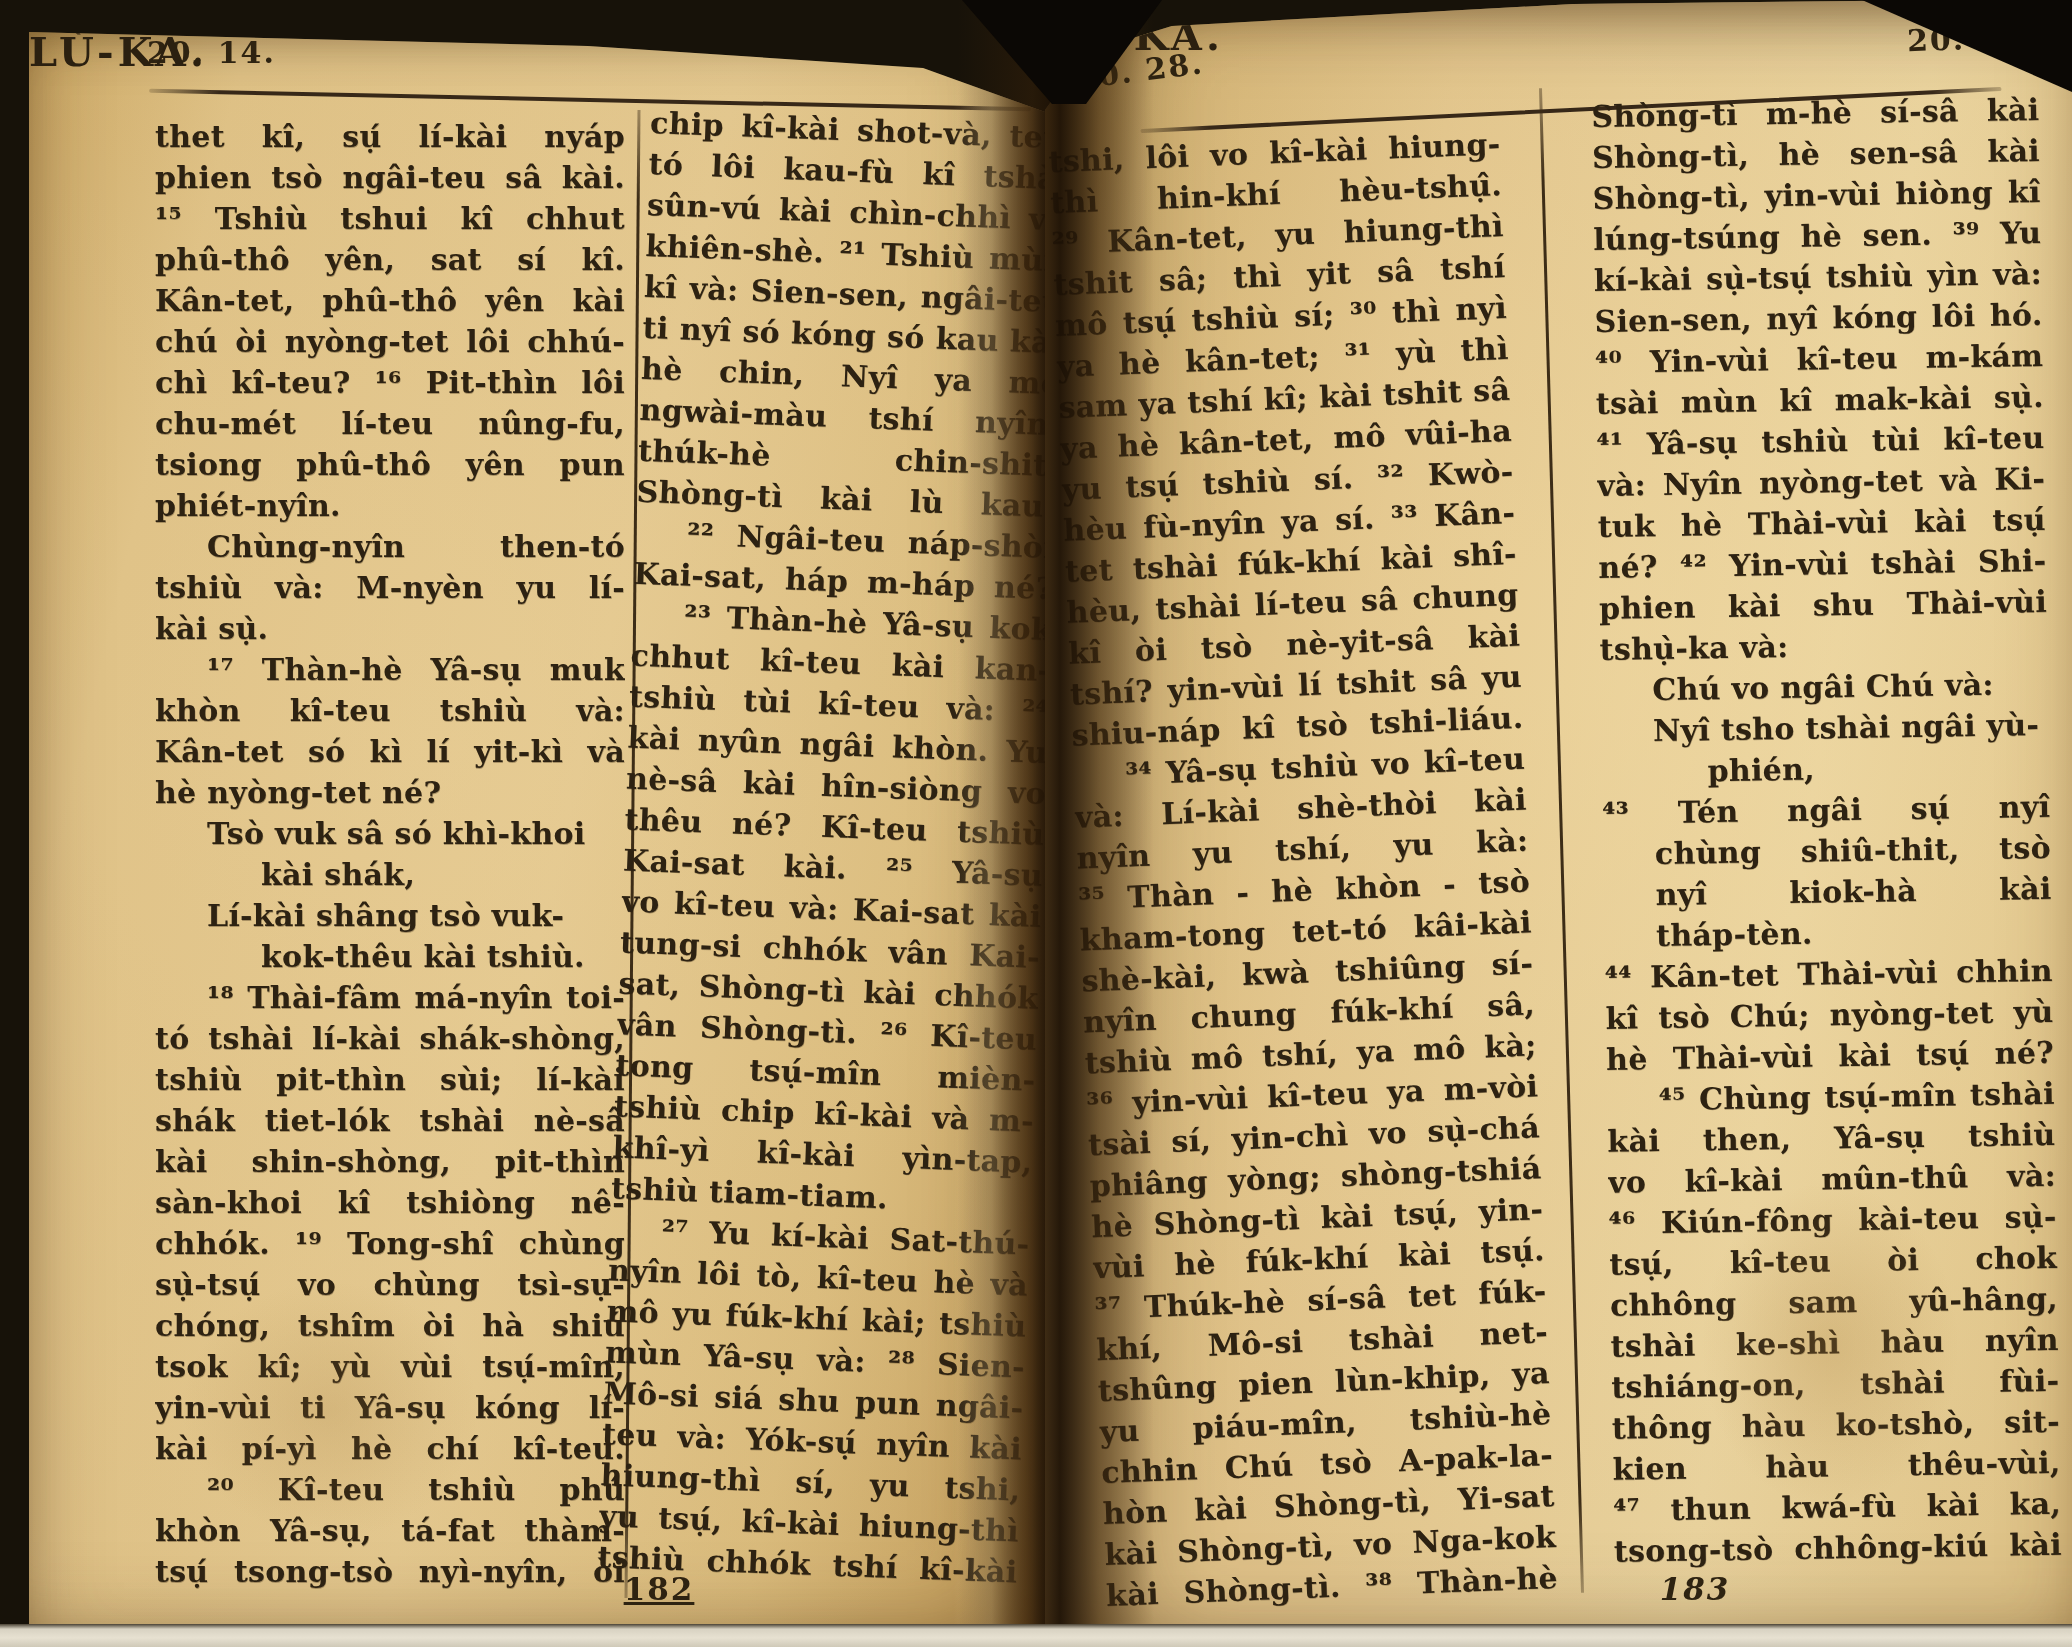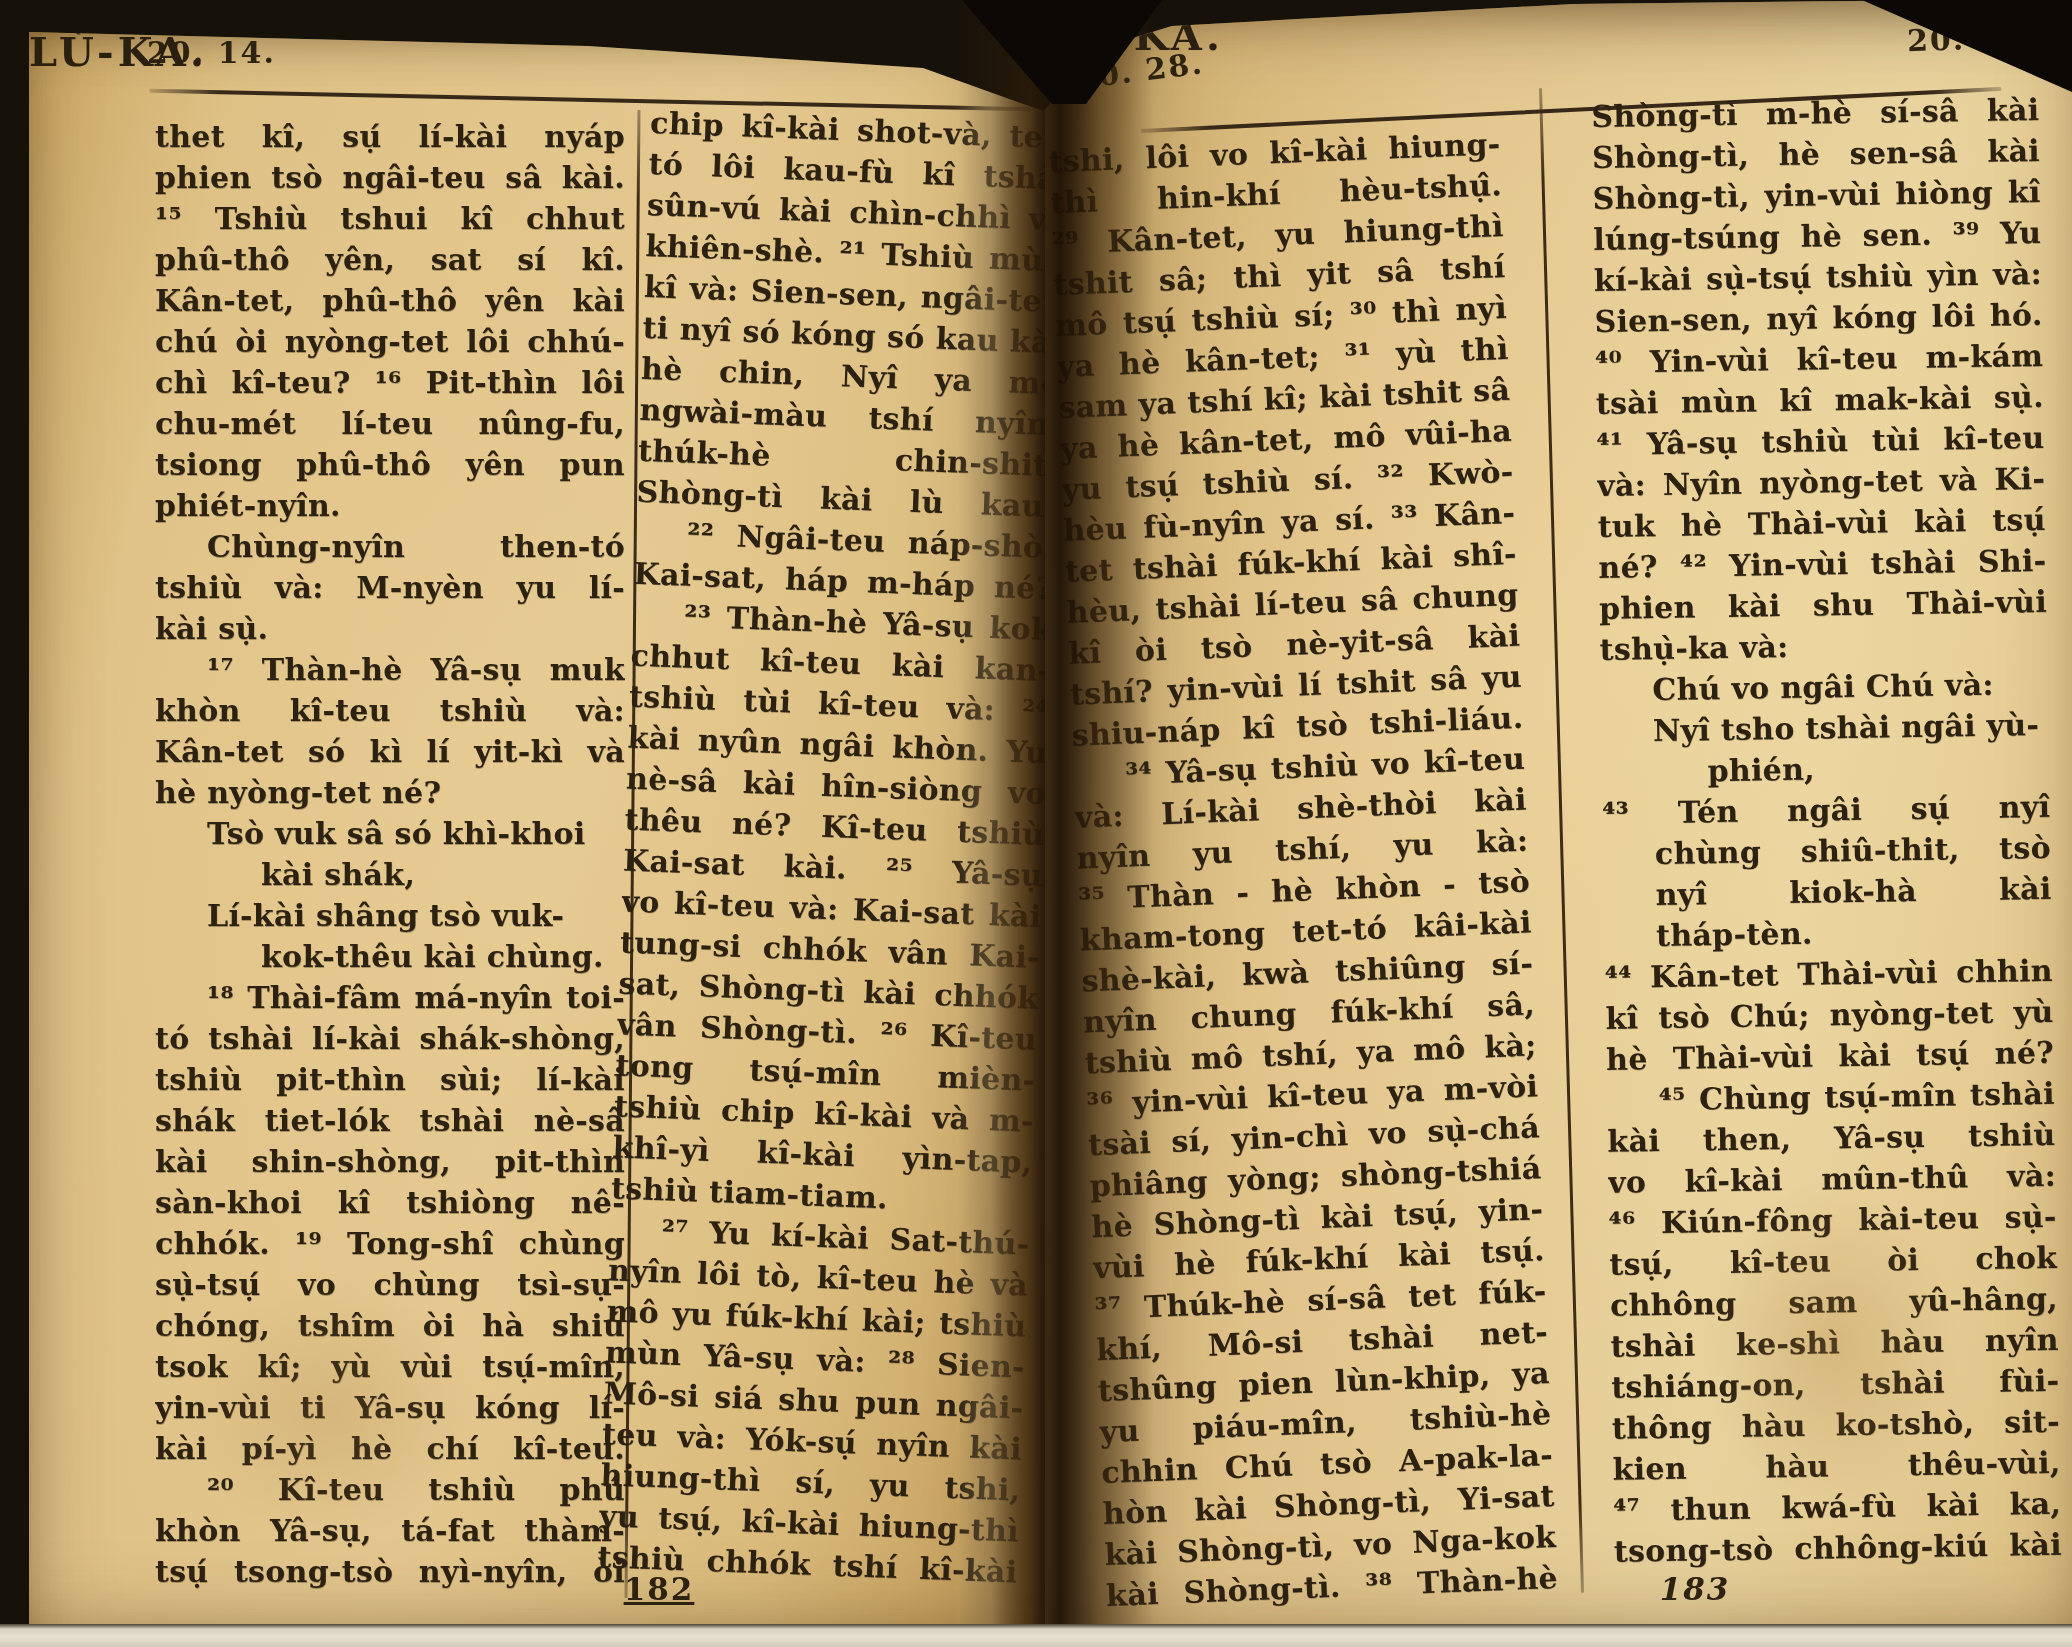--- a/index.html
+++ b/index.html
@@ -105,21 +105,21 @@
         <div class="line ind1">Chùng-nyîn then-tó</div>
         <div class="line">tshiù và: M-nyèn yu lí-</div>
         <div class="line nj">kài sụ̀.</div>
         <div class="line ind1">¹⁷ Thàn-hè Yâ-sụ muk</div>
         <div class="line">khòn kî-teu tshiù và:</div>
         <div class="line">Kân-tet só kì lí yit-kì và</div>
         <div class="line nj">hè nyòng-tet né?</div>
         <div class="line nj ind1">Tsò vuk sâ só khì-khoi</div>
         <div class="line nj ind2">kài shák,</div>
         <div class="line nj ind1">Lí-kài shâng tsò vuk-</div>
-        <div class="line nj ind2">kok-thêu kài chùng.</div>
+        <div class="line nj ind2">kok-thêu kài tshiù.</div>
         <div class="line ind1">¹⁸ Thài-fâm má-nyîn toi-</div>
         <div class="line">tó tshài lí-kài shák-shòng,</div>
         <div class="line">tshiù pit-thìn sùi; lí-kài</div>
         <div class="line">shák tiet-lók tshài nè-sâ</div>
         <div class="line">kài shin-shòng, pit-thìn</div>
         <div class="line">sàn-khoi kî tshiòng nê-</div>
         <div class="line">chhók. ¹⁹ Tong-shî chùng</div>
         <div class="line">sụ̀-tsụ́ vo chùng tsì-sụ-</div>
         <div class="line">chóng, tshîm òi hà shiú</div>
         <div class="line">tsok kî; yù vùi tsụ́-mîn,</div>

